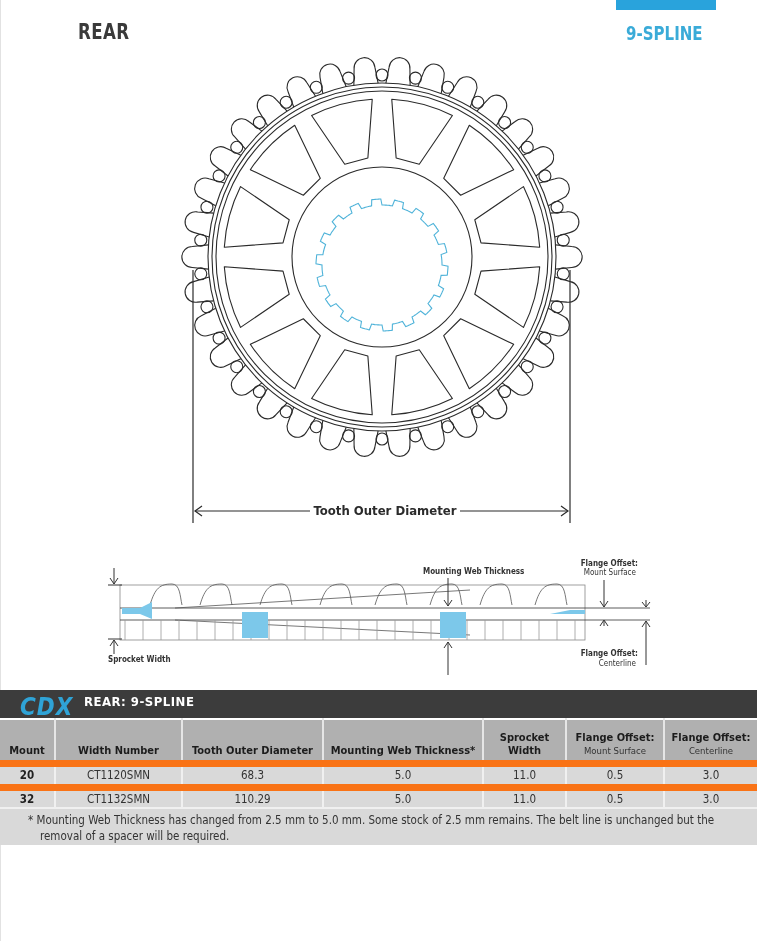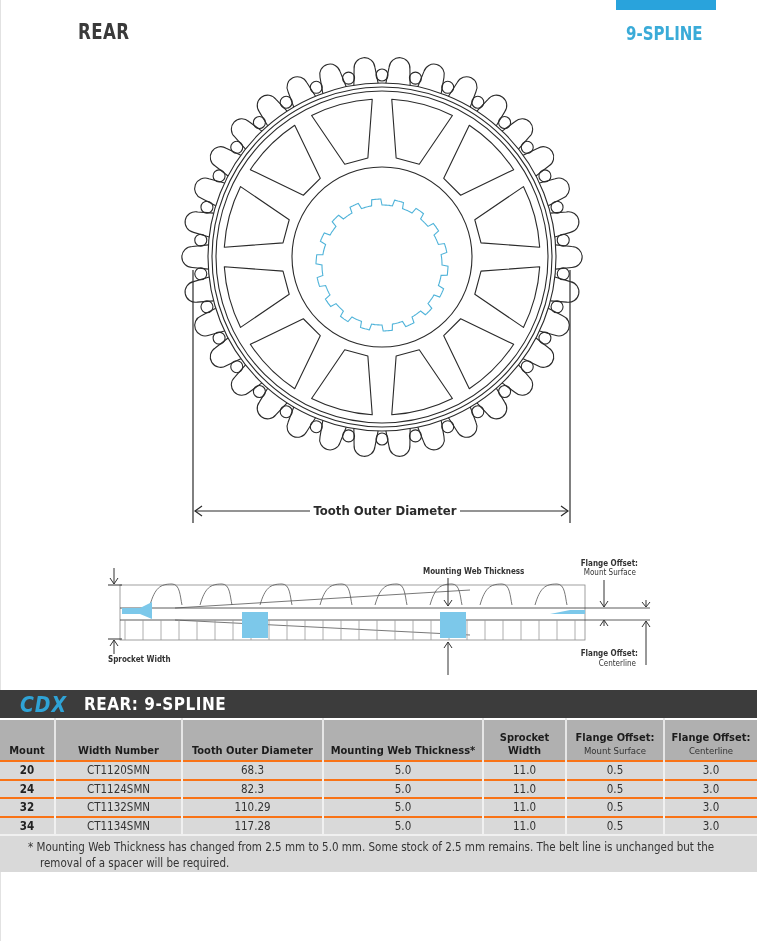--- a/index.html
+++ b/index.html
@@ -10,26 +10,26 @@
     .tab-bar { position: absolute; left: 616px; top: 0; width: 100px; height: 10px; background: #29a3dc; }
     .header-right { position: absolute; left: 626px; top: 22px; font-size: 19px; font-weight: bold; color: #3aabd8; transform: scaleX(0.88); transform-origin: left; }
 
     svg.diagram { position: absolute; left: 0; top: 0; }
     .dim-label { font-weight: bold; font-size: 13px; fill: #2b2b2b; }
     .small-label { font-size: 8px; fill: #333; }
     .small-label-b { font-size: 8px; font-weight: bold; fill: #333; }
 
     .table-wrap { position: absolute; left: 0; top: 690px; width: 757px; }
     .title-bar { height: 28px; background: #3c3c3c; position: relative; }
-    .brand { position: absolute; left: 20px; top: 3px; font-size: 21px; font-style: italic; font-weight: bold; color: #2fa3d6; letter-spacing: 1px; }
-    .table-title { position: absolute; left: 84px; top: 4px; font-size: 17px; font-weight: bold; color: #ffffff; letter-spacing: 0.5px; }
+    .brand { position: absolute; left: 20px; top: 3px; font-size: 24px; font-style: italic; font-weight: bold; color: #2fa3d6; letter-spacing: 1px; }
+    .table-title { position: absolute; left: 84px; top: 4px; font-size: 13px; font-weight: bold; color: #ffffff; letter-spacing: 0.5px; }
     table { border-collapse: collapse; width: 757px; table-layout: fixed; }
     th { background: #b0b0b0; color: #1c1c1c; font-size: 11px; font-weight: bold; height: 37px; vertical-align: bottom; padding: 0 2px 3px 2px; border-right: 2px solid #e6e6e6; border-top: 2px solid #ffffff; line-height: 13px; }
     th .sub { display: block; font-weight: normal; font-size: 9.5px; color: #333; }
-    td { background: #d9d9d9; color: #333; font-size: 11.5px; text-align: center; height: 16.5px; padding: 0; border-right: 2px solid #f0f0f0; border-top: 2px solid #f97316; }
+    td { background: #d9d9d9; color: #333; font-size: 11.5px; text-align: center; height: 16.5px; padding: 0; border-right: 2px solid #f0f0f0; border-top: 7px solid #f97316; }
     td.teeth { font-weight: bold; color: #222; }
     th:last-child, td:last-child { border-right: none; }
     .footnote { background: #d9d9d9; border-top: 2px solid #f0f0f0; font-size: 11.5px; color: #333; padding: 3px 20px 3px 40px; text-indent: -12px; line-height: 16px; height: 30px; }
   </style>
 </head>
 <body>
 
 <div class="page-border"></div>
 <div class="header-left">REAR</div>
 <div class="tab-bar"></div>
@@ -252,41 +252,23 @@
         <tr>
           <td class="teeth">20</td>
           <td>CT1120SMN</td>
           <td>68.3</td>
           <td>5.0</td>
           <td>11.0</td>
           <td>0.5</td>
           <td>3.0</td>
         </tr>
         <tr>
-          <td class="teeth">24</td>
-          <td>CT1124SMN</td>
-          <td>82.3</td>
-          <td>5.0</td>
-          <td>11.0</td>
-          <td>0.5</td>
-          <td>3.0</td>
-        </tr>
-        <tr>
           <td class="teeth">32</td>
           <td>CT1132SMN</td>
           <td>110.29</td>
-          <td>5.0</td>
-          <td>11.0</td>
-          <td>0.5</td>
-          <td>3.0</td>
-        </tr>
-        <tr>
-          <td class="teeth">34</td>
-          <td>CT1134SMN</td>
-          <td>117.28</td>
           <td>5.0</td>
           <td>11.0</td>
           <td>0.5</td>
           <td>3.0</td>
         </tr>
       </tbody>
   </table>
   <div class="footnote">* Mounting Web Thickness has changed from 2.5 mm to 5.0 mm.  Some stock of 2.5 mm remains.  The belt line is unchanged but the removal of a spacer will be required.</div>
 </div>
 

